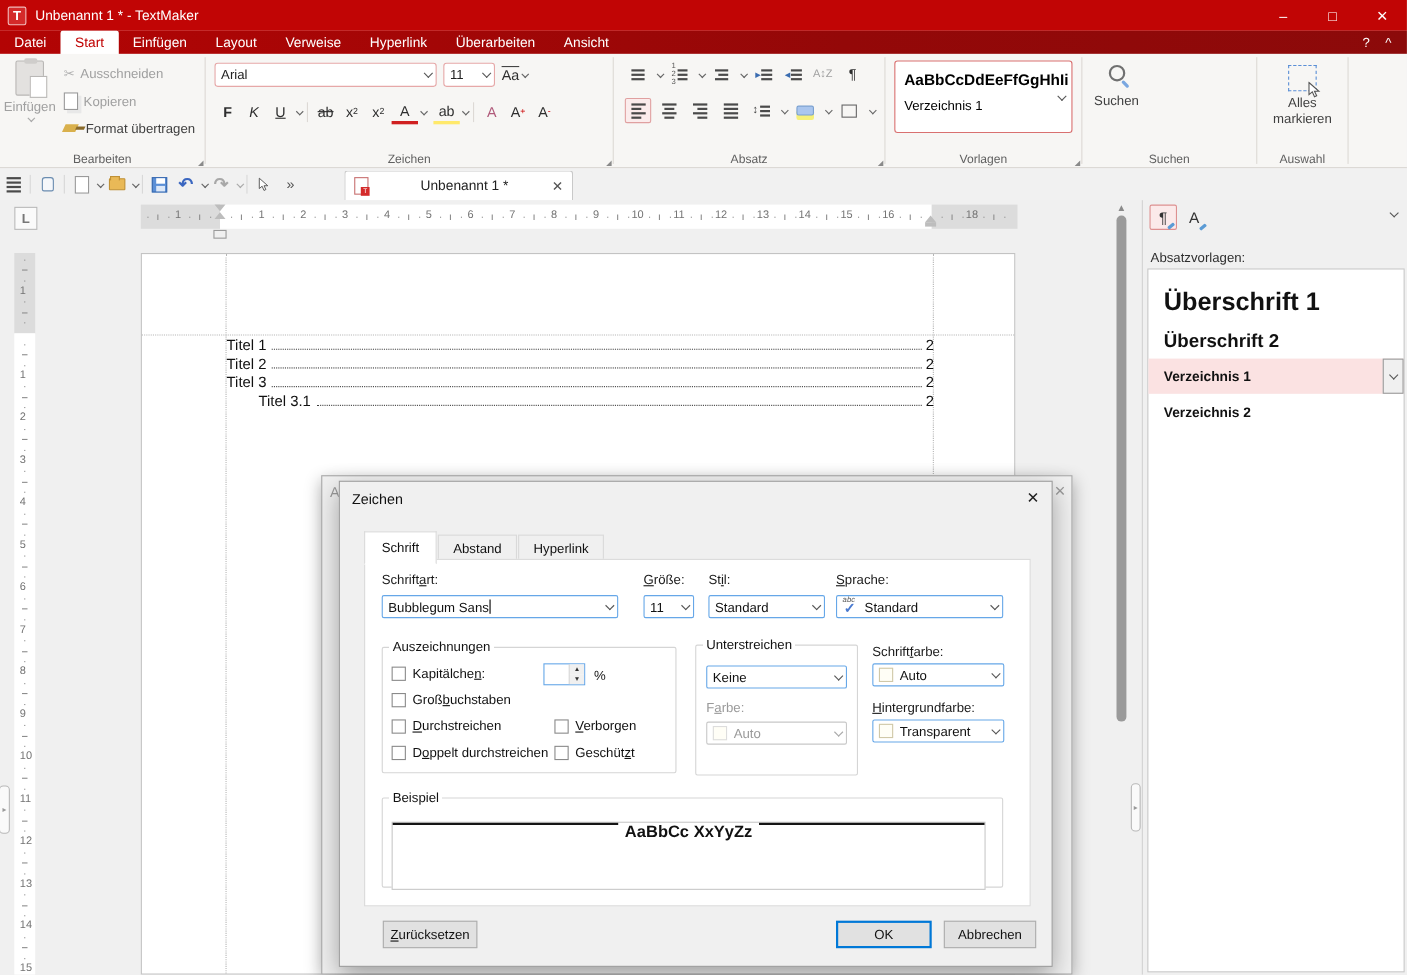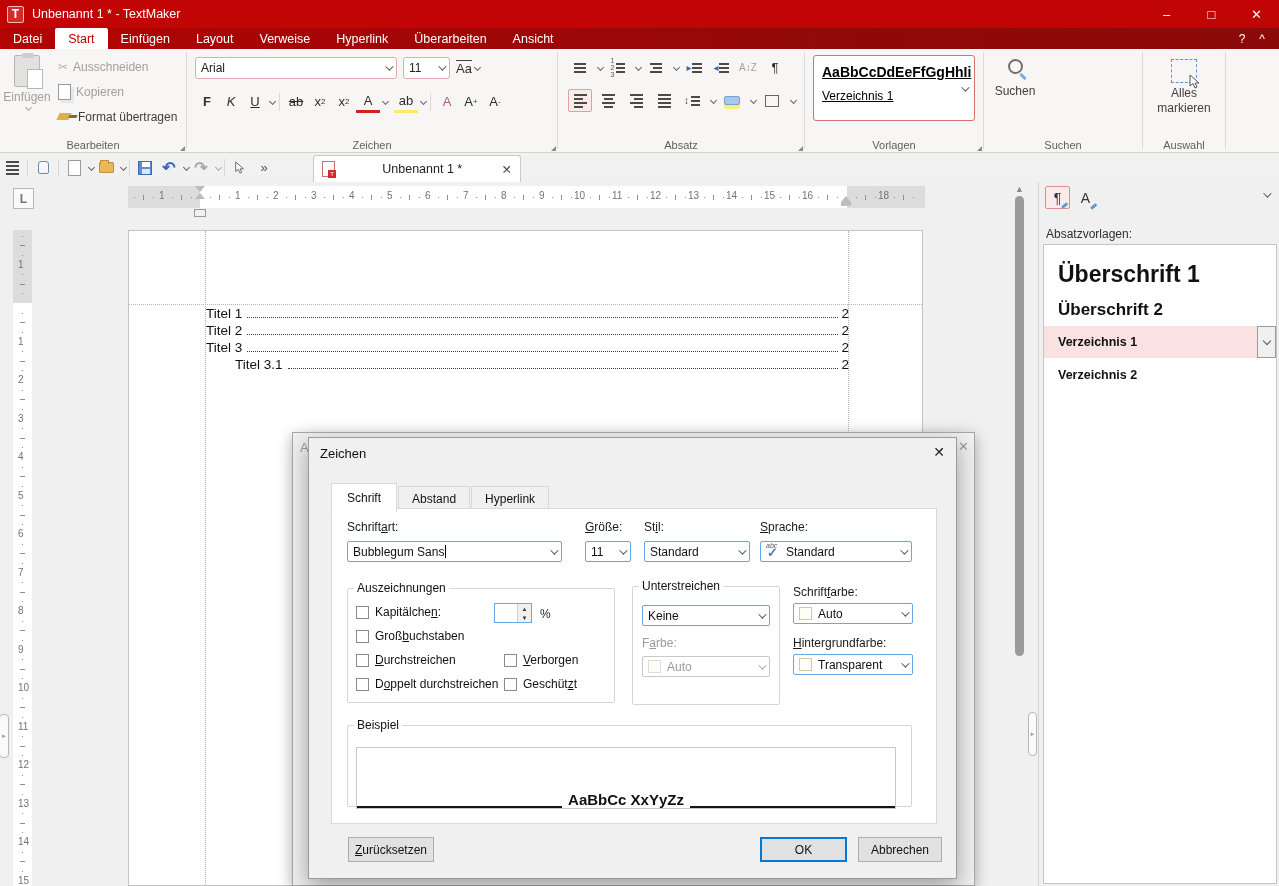--- a/index.html
+++ b/index.html
@@ -98,21 +98,21 @@
   .combo.dis { border-color:#c8c8c8; color:#9a9a9a; }
   .combo.dis .cv { border-color:#aaa; }
   .swatch { width:13px; height:13px; background:#fffef6; border:1px solid #d0c8a8; margin-right:6px; }
   fieldset { position:absolute; border:1px solid #d5d5d5; border-radius:2px; }
   legend { font-size:12px; padding:0 3px; margin-left:6px; }
   .cbrow { position:absolute; display:flex; align-items:center; gap:6px; }
   .cb { width:13px; height:13px; background:#fff; border:1px solid #8a8a8a; }
   .spin { position:absolute; width:38px; height:20px; border:1px solid #66a7e8; background:#fff; display:flex; }
   .spin .btns { margin-left:auto; width:14px; display:flex; flex-direction:column; border-left:1px solid #d0d0d0; }
   .spin .btns span { flex:1; font-size:6px; color:#333; display:flex; align-items:center; justify-content:center; background:#f0f0f0; }
-  #samplebox { position:absolute; left:8px; top:15px; width:540px; height:62px; background:#fff; border:1px solid #c8c8c8; display:flex; align-items:flex-end; }
+  #samplebox { position:absolute; left:8px; top:15px; width:540px; height:62px; background:#fff; border:1px solid #c8c8c8; display:flex; align-items:flex-start; }
   .sline { flex:1; height:2px; background:#151515; }
   #sampletext { padding:0 6px; font-size:15px; font-weight:bold; }
   .dbtn { position:absolute; height:25px; background:#e1e1e1; border:1px solid #adadad; font-size:12px; display:flex; align-items:center; justify-content:center; }
   .dbtn.def { border:2px solid #0078d7; }
   
   .mic { display:inline-flex; align-items:center; justify-content:center; }
   .pagesheet { width:13px; height:16px; background:#fff; border:1px solid #9a9a9a; }
   .folder { width:15px; height:11px; background:#e9b957; border:1px solid #c09136; border-radius:1px; position:relative; }
   .folder:before { content:""; position:absolute; left:0; top:-3px; width:7px; height:3px; background:#e9b957; border:1px solid #c09136; border-bottom:none; }
   .floppy { width:14px; height:14px; background:#5b8fd6; border:1px solid #3c6cb0; position:relative; }
@@ -330,21 +330,21 @@
           <span style="width:14px;height:12px;border:1px solid #666;"></span>
         </div>
         <span class="cvs"></span>
     </div>
     <div class="glabel">Absatz</div>
     <div class="corner"></div>
   </div>
   <div class="gdiv"></div>
 
   <div class="rgroup" style="width:178px; padding:6px 0 0 8px;">
-    <div style="width:162px;height:66px;border:1px solid #d97070;border-radius:3px;background:#fff;position:relative;padding:8px 8px 0 8px;text-decoration:underline;">
+    <div style="width:162px;height:66px;border:1px solid #d97070;border-radius:3px;background:#fff;position:relative;padding:8px 8px 0 8px;">
       <div style="font-weight:bold;font-size:14px;white-space:nowrap;">AaBbCcDdEeFfGgHhIi</div>
       <div style="font-size:12px;margin-top:9px;">Verzeichnis 1</div>
       <span class="cv" style="position:absolute;right:7px;top:30px;"></span>
     </div>
     <div class="glabel">Vorlagen</div>
     <div class="corner"></div>
   </div>
   <div class="gdiv"></div>
 
   <div class="rgroup" style="width:158px; padding:0 0 0 6px;">

